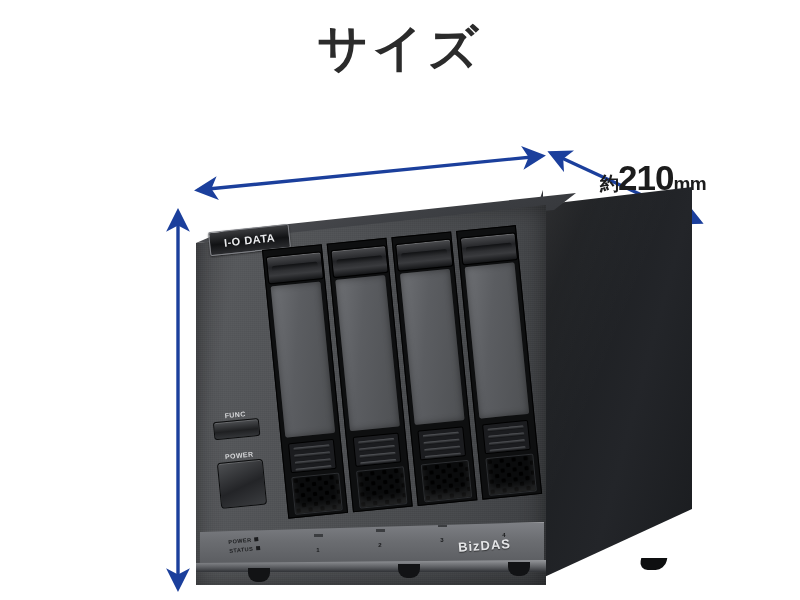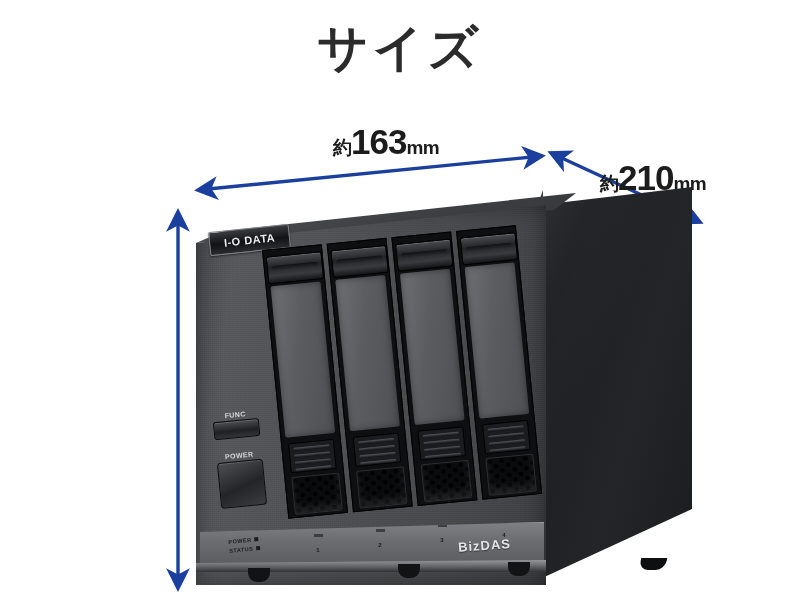--- a/index.html
+++ b/index.html
@@ -194,23 +194,20 @@
       </marker>
     </defs>
 
     <line x1="198" y1="190" x2="542" y2="156" stroke="#1b3f9c" stroke-width="3.4" marker-start="url(#ah)" marker-end="url(#ah)"></line>
 
     <line x1="551" y1="153" x2="700" y2="222" stroke="#1b3f9c" stroke-width="3.4" marker-start="url(#ah)" marker-end="url(#ah)"></line>
 
     <line x1="178" y1="212" x2="178" y2="588" stroke="#1b3f9c" stroke-width="3.4" marker-start="url(#ah)" marker-end="url(#ah)"></line>
   </svg>
 
-  <div class="dim-label" id="label-width">
-    <span class="approx">約</span><span class="num">163</span><span class="unit">mm</span>
-  </div>
 
   <div class="dim-label" id="label-depth">
     <span class="approx">約</span><span class="num">210</span><span class="unit">mm</span>
   </div>
 
 
   <div id="device">
 
     <div class="side-face">
       <div class="side-gloss"></div>

